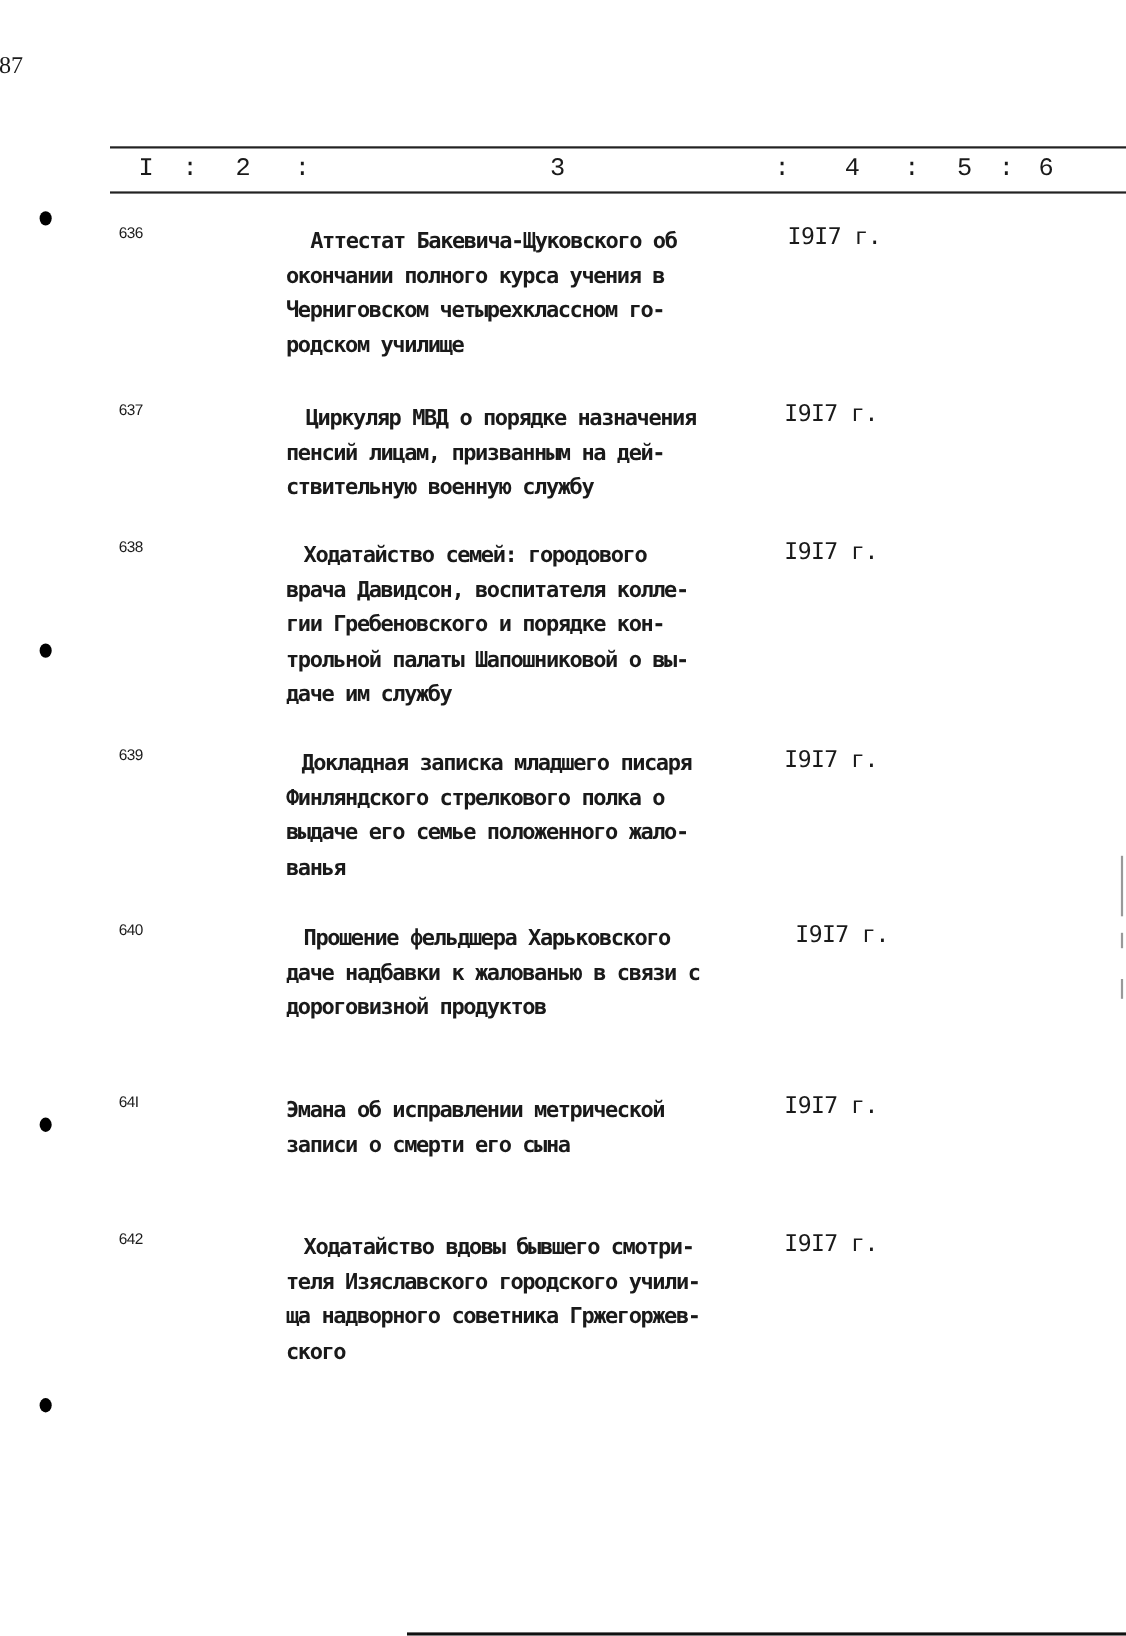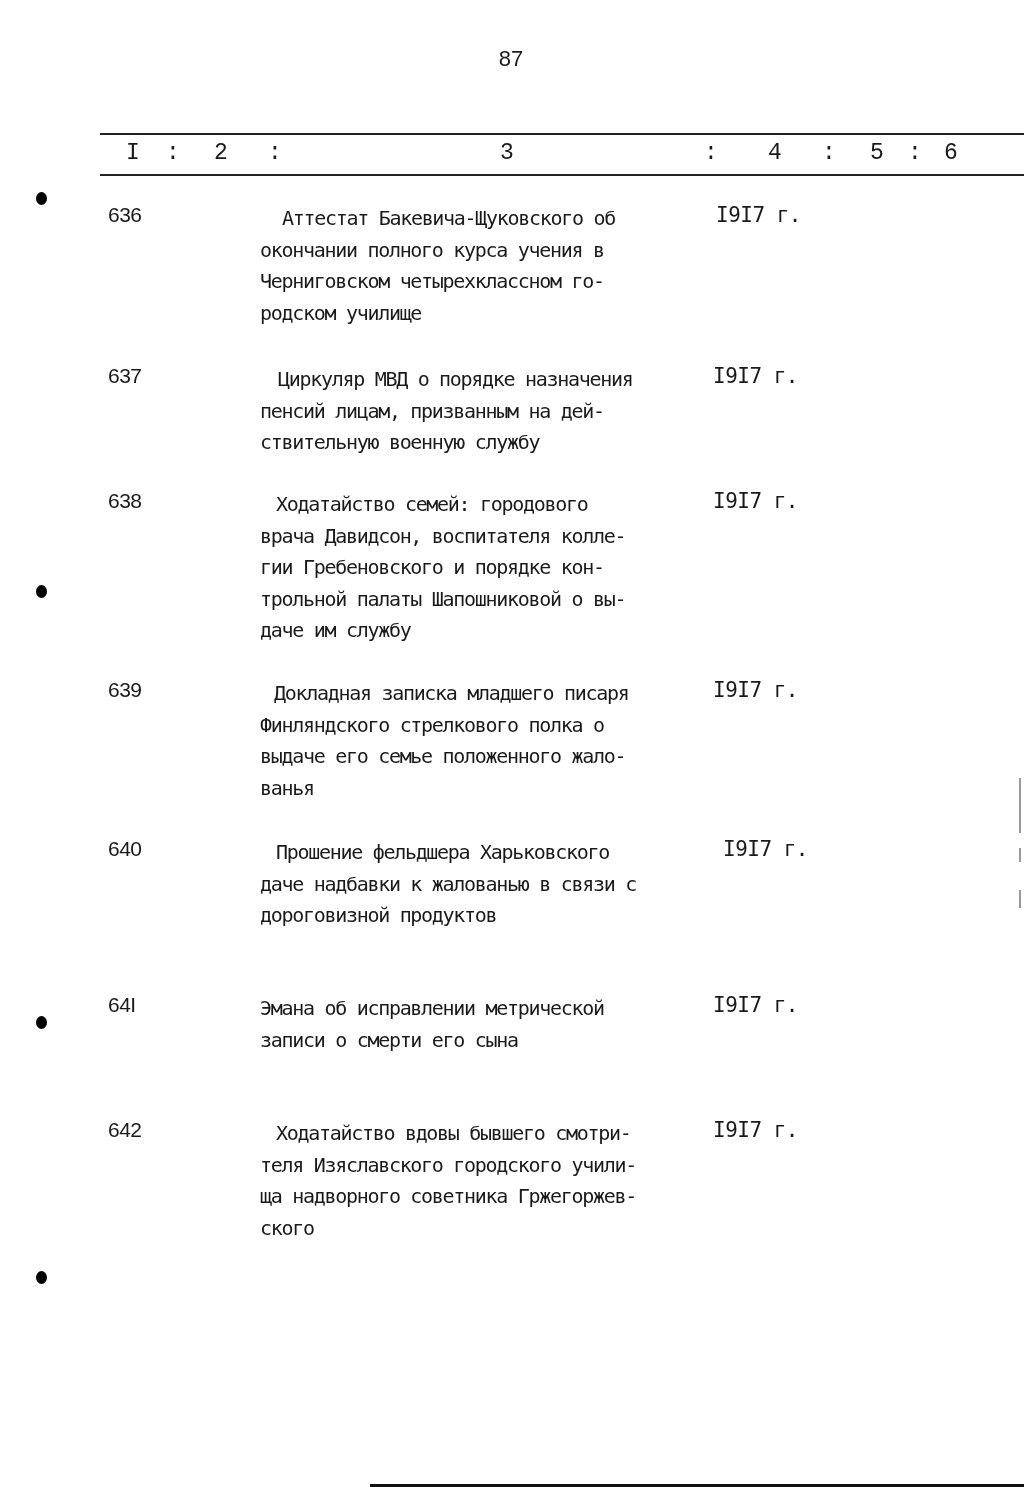--- a/index.html
+++ b/index.html
@@ -1,31 +1,31 @@
 <!DOCTYPE html>
 <html><head>
 <meta charset="utf-8">
 <style>
   html, body { margin: 0; padding: 0; background: #ffffff; }
   body { width: 1024px; height: 1487px; position: relative; overflow: hidden;
          font-family: "DejaVu Sans Mono", "Liberation Mono", monospace; color: #1a1a1a; }
-  .page-number { position: absolute; top: 46px; left: 0; width: 1024px; text-align: center;
-                 font-family: Liberation Sans, sans-serif; font-size: 22px; }
+  .page-number { position: absolute; top: 46px; left: 0; width: 1024px; 
+                 font-family: Liberation Serif, serif; font-size: 22px; }
   .page-number span { position: relative; left: -1px; }
   .rule { position: absolute; left: 100px; width: 928px; height: 2px; background: #222; }
   .rule.top { top: 133px; }
   .rule.bottom { top: 174px; }
   .header-row { position: absolute; top: 140px; left: 0; width: 1024px; height: 28px;
                 font-family: "Liberation Mono", monospace; font-size: 23px; }
   .header-row span { position: absolute; top: 0; }
   .entry { position: absolute; left: 0; width: 1024px; }
   .entry .num { position: absolute; left: 108px; top: 0; font-family: "Liberation Sans", sans-serif;
-                font-size: 21px; letter-spacing: -0.5px; }
+                font-size: 14px; letter-spacing: -0.5px; }
   .entry .desc { position: absolute; left: 260px; top: 0; width: 460px; font-size: 20px;
-                 line-height: 31.5px; letter-spacing: -1.3px; white-space: pre; }
+                 line-height: 31.5px; letter-spacing: -1.3px; white-space: pre; font-weight: bold; }
   .entry .year { position: absolute; top: 0; font-size: 21px; letter-spacing: -0.5px; white-space: pre; }
   .hole { position: absolute; left: 36px; width: 11px; height: 13px; border-radius: 50%; background: #000; }
   .edge-mark { position: absolute; left: 1019px; width: 2px; background: #999; }
   .bottom-rule { position: absolute; top: 1484px; left: 370px; width: 654px; height: 3px; background: #111; }
 </style>
 </head>
 <body>
 
 <div class="page-number"><span>87</span></div>
 

